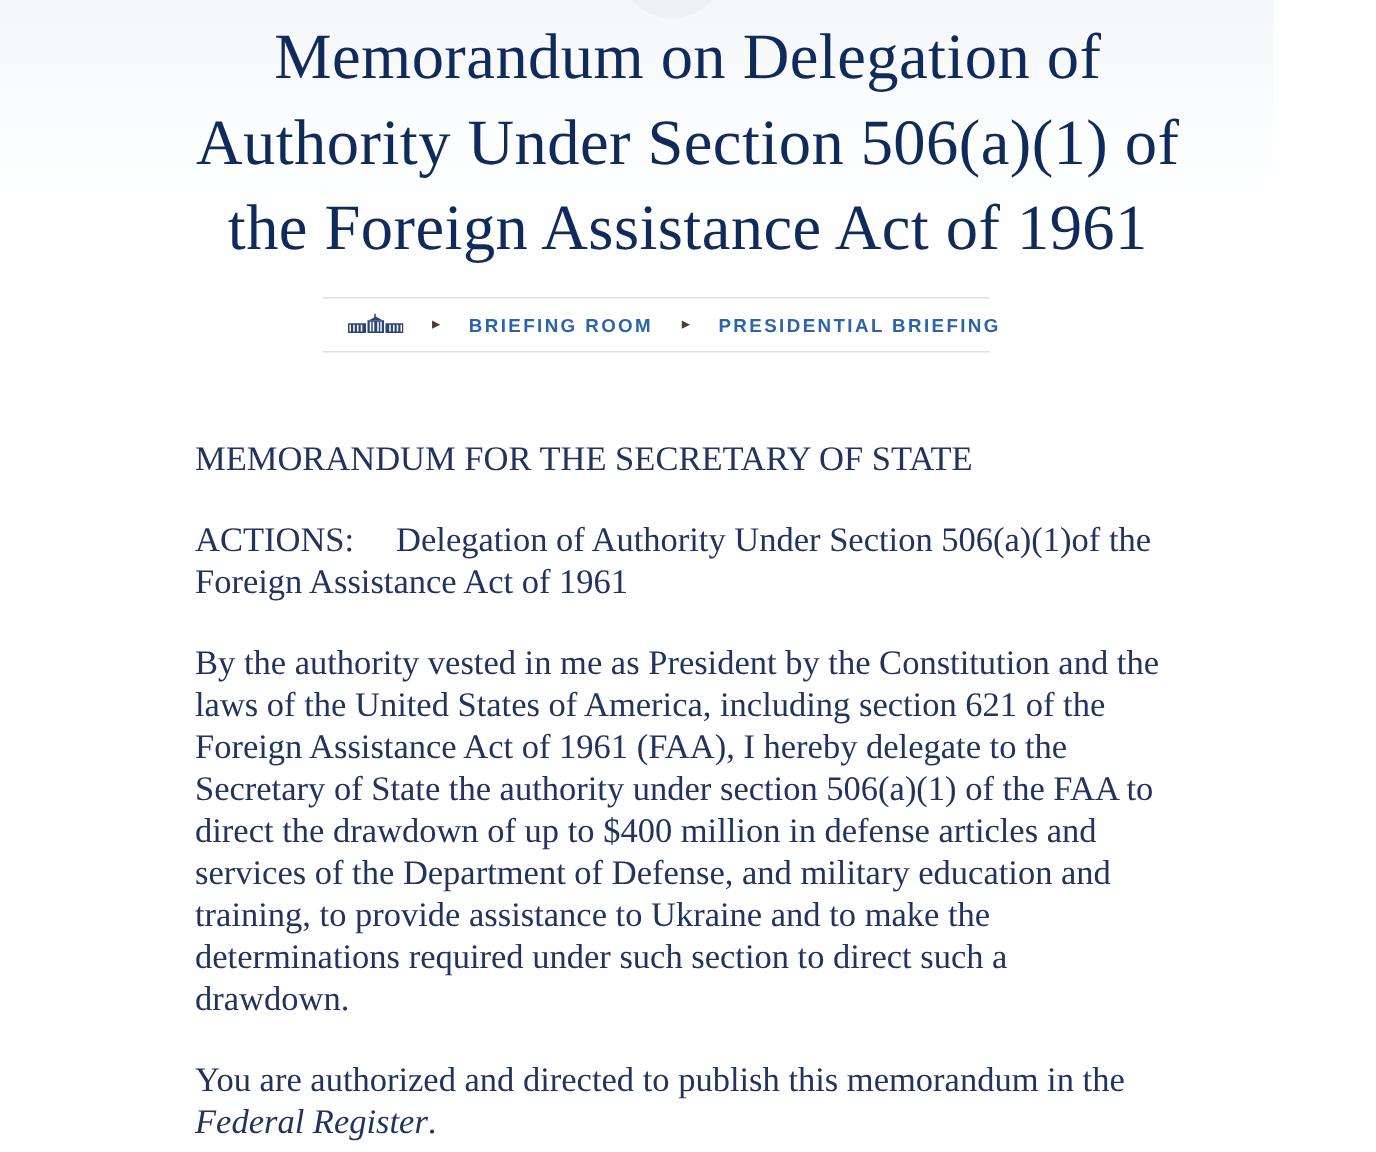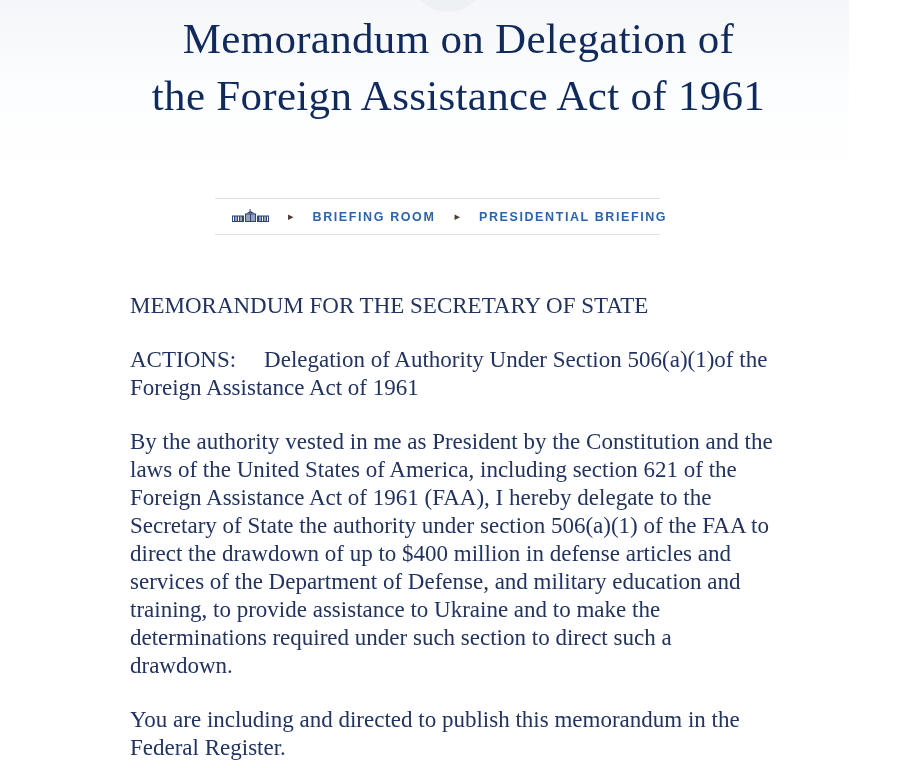--- a/index.html
+++ b/index.html
@@ -73,32 +73,33 @@
   .content {
     position: absolute;
     top: 292px; left: 130px;
     width: 648px;
     color: var(--body-text);
     font-size: 23px;
     line-height: 28px;
   }
   .content p { margin-bottom: 26px; }
   .subject-label { padding-right: 28px; }
-  .fr-italic { }
+  .fr-italic { font-style: italic; }
   .signature { margin-bottom: 0; }
 </style>
 </head>
 <body>
 
 <div class="page">
 
   <div class="seal-arc"></div>
 
   <h1 class="title">
     <span class="tline">Memorandum on Delegation of</span>
+    <span class="tline">Authority Under Section 506(a)(1) of</span>
     <span class="tline">the Foreign Assistance Act of 1961</span>
   </h1>
 
   <nav class="breadcrumb">
     <span class="crumb-home">
       <svg width="37" height="15" viewBox="0 0 74 30" aria-hidden="true">
         <g fill="#2e4472">
           <rect x="35" y="0" width="2" height="5"></rect>
           <path d="M28 9 L37 4 L46 9 Z"></path>
           <rect x="26" y="9" width="22" height="17"></rect>
@@ -124,16 +125,16 @@
     <span class="crumb-sep">▸</span>
     <a class="crumb-link">BRIEFING ROOM</a>
     <span class="crumb-sep">▸</span>
     <a class="crumb-link">PRESIDENTIAL BRIEFING</a>
   </nav>
 
   <div class="content">
     <p>MEMORANDUM FOR THE SECRETARY OF STATE</p>
     <p><span class="subject-label">ACTIONS:</span><span>Delegation of Authority Under Section 506(a)(1)of the Foreign Assistance Act of 1961</span></p>
     <p>By the authority vested in me as President by the Constitution and the laws of the United States of America, including section 621 of the Foreign Assistance Act of 1961 (FAA), I hereby delegate to the Secretary of State the authority under section 506(a)(1) of the FAA to direct the drawdown of up to $400 million in defense articles and services of the Department of Defense, and military education and training, to provide assistance to Ukraine and to make the determinations required under such section to direct such a drawdown.</p>
-    <p><span>You are including and directed to publish this memorandum in the </span><span class="fr-italic">Federal Register</span><span>.</span></p>
+    <p><span>You are authorized and directed to publish this memorandum in the </span><span class="fr-italic">Federal Register</span><span>.</span></p>
   </div>
 
 </div>
 
 </body></html>

